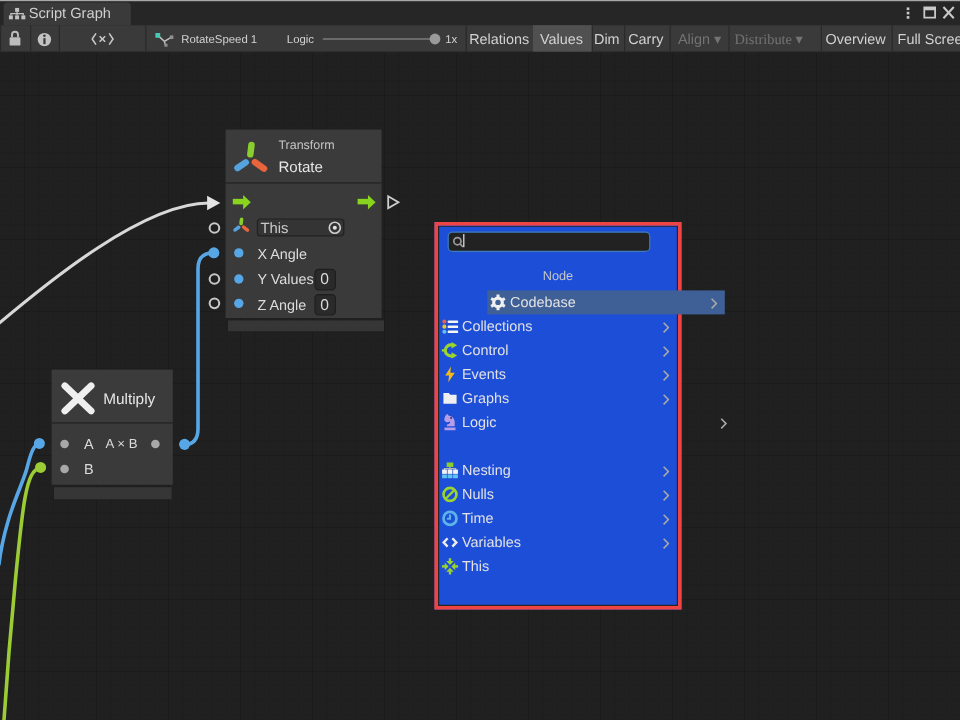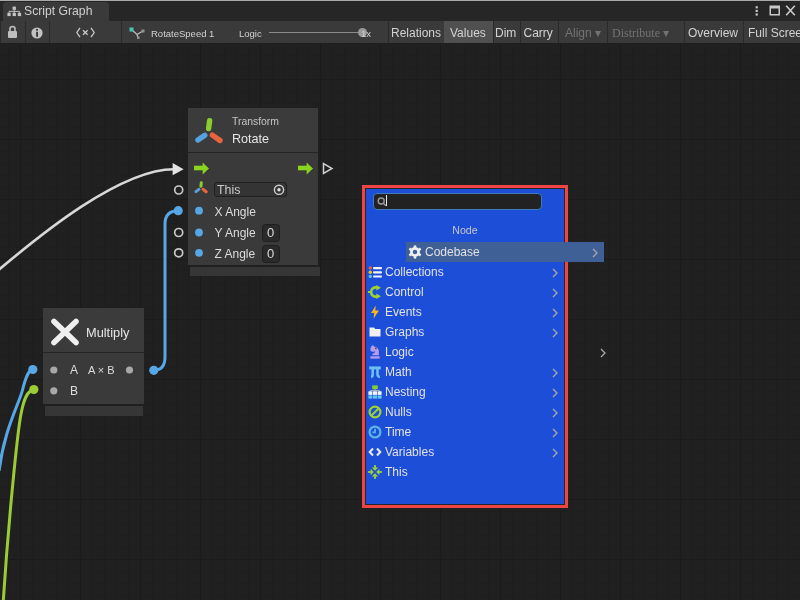--- a/index.html
+++ b/index.html
@@ -87,21 +87,21 @@
     <path d="M 5.9 8.4 L 2.9 10.6" stroke="#56a2dc" stroke-width="3"></path>
     <path d="M 10 8.3 L 13.2 10.8" stroke="#e8643c" stroke-width="3"></path>
   </svg>
   <div class="abs" style="left:214px;top:181.5px;width:73px;height:15.5px;background:#343434;border:1.5px solid #212121;border-radius:3px;box-sizing:border-box;"></div>
   <div class="abs" style="left:217px;top:183px;font-size:12.4px;color:#c9c9c9;">This</div>
   <svg class="abs" style="left:272px;top:183px;" width="14" height="14" fill="none">
     <circle cx="7" cy="6.8" r="4.6" stroke="#cdcdcd" stroke-width="1.4"></circle>
     <circle cx="7" cy="6.8" r="1.7" fill="#e0e0e0"></circle>
   </svg>
   <div class="plabel" style="left:214.5px;top:204.5px;">X Angle</div>
-  <div class="plabel" style="left:214.5px;top:226px;">Y Angle</div>
+  <div class="plabel" style="left:214.5px;top:226px;">Y Values</div>
   <div class="plabel" style="left:214.5px;top:246.5px;">Z Angle</div>
   <div class="valbox" style="left:261.5px;top:223.5px;">0</div>
   <div class="valbox" style="left:261.5px;top:244.5px;">0</div>
   <svg class="abs" style="left:194px;top:205px;" width="12" height="55">
     <circle cx="5" cy="5.7" r="3.9" fill="#57a7e6"></circle>
     <circle cx="5" cy="27.5" r="3.9" fill="#57a7e6"></circle>
     <circle cx="5" cy="47.8" r="3.9" fill="#57a7e6"></circle>
   </svg>
 
   <div class="abs nodehdr" style="left:43px;top:308px;width:101px;height:44px;"></div>
@@ -193,31 +193,20 @@
             <path d="M1 1 L5 5 L1 9"></path>
           </svg>
         </div>
         <div class="row" style="top:100px;padding-left:48px;">
           <svg class="ricon" viewBox="0 0 14 14" fill="#b89ce8">
             <path d="M5 0 L5.9 1.4 C9.2 1.6 10.9 4.1 10.9 6.9 L10.9 10.3 L4.4 10.3 L4.4 8.7 C5.9 8.6 7 7.8 7.2 6.6 C7.25 6.3 7 6.2 6.8 6.35 C5.7 7.2 3.7 7 2.6 5.8 C2 4.1 2.6 1 5 0 Z"></path>
             <rect x="2.4" y="11.3" width="9.2" height="2.3"></rect>
             <circle cx="7.9" cy="3.3" r="0.85" fill="#3b3b3b"></circle>
           </svg>
           <div class="rowtxt">Logic</div>
-          <svg class="abs" style="right:6px;top:5.5px;" width="6" height="10" fill="none" stroke="#a8a8a8" stroke-width="1.3">
-            <path d="M1 1 L5 5 L1 9"></path>
-          </svg>
-        </div>
-        <div class="row" style="top:120px;">
-          <svg class="ricon" viewBox="0 0 14 14" fill="none" stroke="#6fc1f2">
-            <path d="M1.2 2.9 L12.8 2.9" stroke-width="2.9"></path>
-            <path d="M4.7 3 L4.7 9.8 C4.7 10.9 4.1 11.7 3 11.9" stroke-width="2.5"></path>
-            <path d="M9.5 3 L9.5 9.4 C9.5 10.9 10.4 11.9 11.9 11.6" stroke-width="2.5"></path>
-          </svg>
-          <div class="rowtxt">Math</div>
           <svg class="abs" style="right:6px;top:5.5px;" width="6" height="10" fill="none" stroke="#a8a8a8" stroke-width="1.3">
             <path d="M1 1 L5 5 L1 9"></path>
           </svg>
         </div>
         <div class="row" style="top:140px;">
           <svg class="ricon" viewBox="0 0 14 14">
             <rect x="4.2" y="0.4" width="5.6" height="3.8" fill="#8ace2e"></rect>
             <path d="M7 4 L7 5.5 M2.3 7 L2.3 5.5 L11.7 5.5 L11.7 7 M7 5.5 L7 7" stroke="#b5b5b5" stroke-width="0.9" fill="none"></path>
             <rect x="0.4" y="6.3" width="4" height="3.6" fill="#f2f2f2"></rect>
             <rect x="5" y="6.3" width="4" height="3.6" fill="#f2f2f2"></rect>
@@ -328,21 +317,21 @@
           <path d="M3.5 3.5 L9 8.5 L15 5 M9 8.5 L10 12" stroke="#c0c0c0" stroke-width="1.2" fill="none"></path>
           <rect x="1.5" y="1.5" width="4" height="4" fill="#48c8b4"></rect>
           <rect x="13.5" y="3.5" width="3" height="3" fill="#909090"></rect>
           <rect x="9" y="10.5" width="2.6" height="2.6" fill="#909090"></rect>
         </svg>
         <div class="tbtxt tbsm" style="left:151px;">RotateSpeed</div>
         <div class="tbtxt tbsm" style="left:209px;">1</div>
         <div class="tbtxt tbsm" style="left:239px;">Logic</div>
         <div class="abs" style="left:269px;top:10.8px;width:90px;height:1.5px;background:#8a8a8a;"></div>
         <div class="abs" style="left:358.3px;top:7px;width:9px;height:9px;border-radius:50%;background:#9a9a9a;"></div>
-        <div class="tbtxt tbsm" style="left:361px;">1x</div>
+        <div class="tbtxt tbsm" style="left:371px;">1x</div>
         <div class="tbtxt" style="left:391px;">Relations</div>
         <div class="abs" style="left:444px;top:0;width:48.5px;height:22px;background:#505050;"></div>
         <div class="tbtxt" style="left:450px;">Values</div>
         <div class="tbtxt" style="left:495px;">Dim</div>
         <div class="tbtxt" style="left:523.5px;">Carry</div>
         <div class="tbtxt tbgrey" style="left:565px;">Align&nbsp;▾</div>
         <div class="tbtxt tbgrey" style="left:612px;font-family:Liberation Serif, serif;">Distribute&nbsp;▾</div>
         <div class="tbtxt" style="left:688px;">Overview</div>
         <div class="tbtxt" style="left:748px;">Full Screen</div>
       </div>

